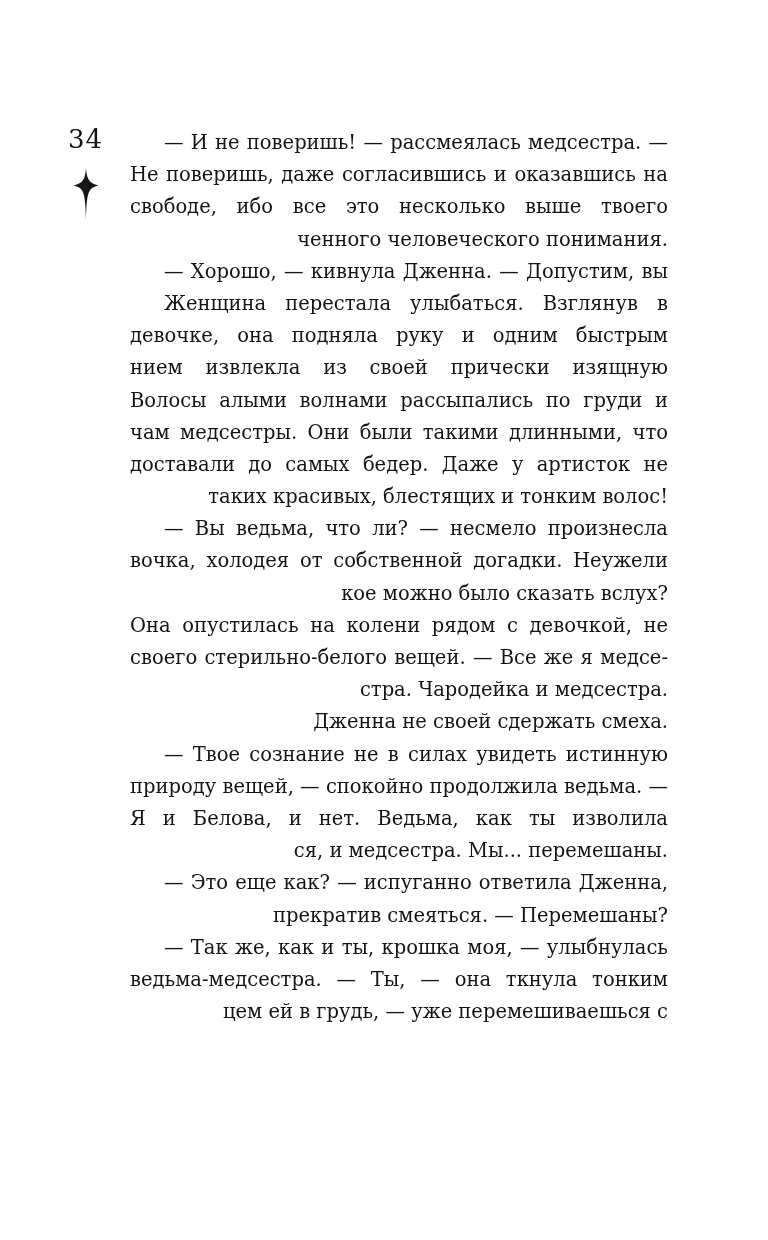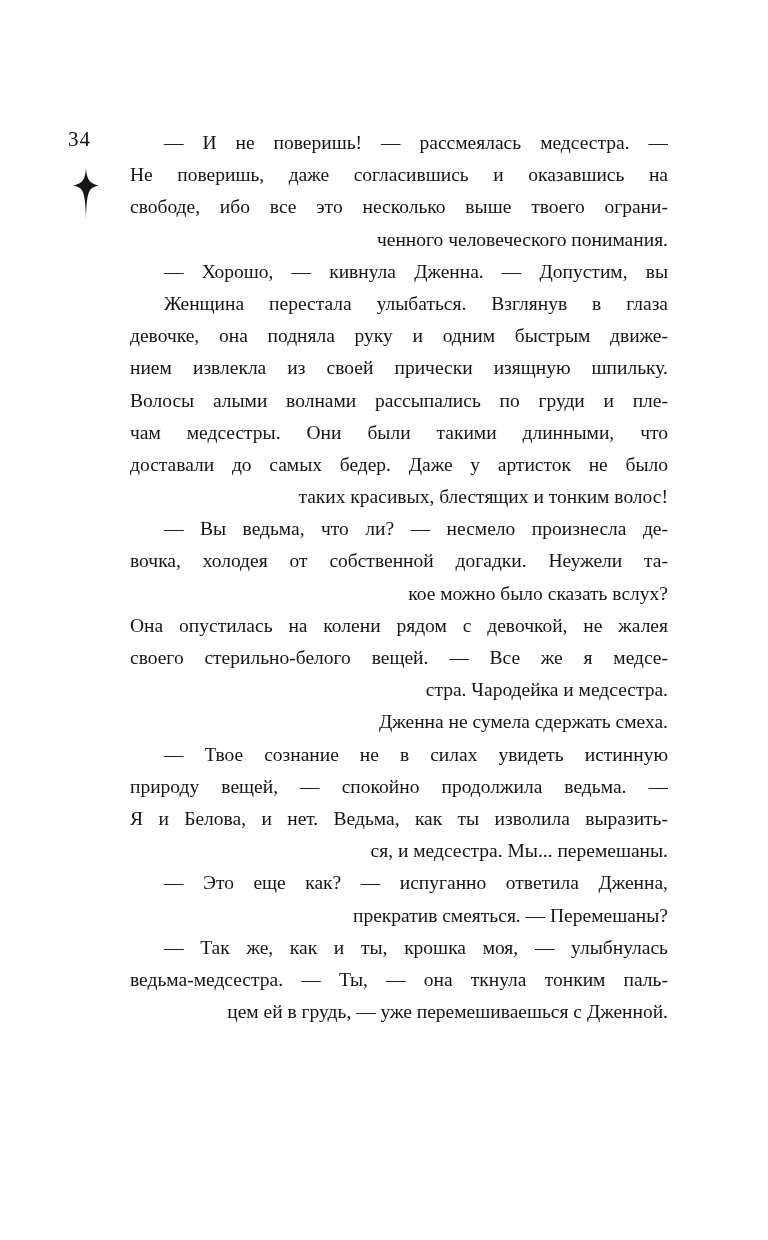--- a/index.html
+++ b/index.html
@@ -17,24 +17,23 @@
   }
   .book-page {
     position: absolute;
     inset: 0;
     background: #ffffff;
   }
   .page-number {
     position: absolute;
     left: 68px;
     top: 124px;
-    font-size: 21px;
+    font-size: 26px;
     line-height: 30px;
     letter-spacing: 1px;
-    font-family: Liberation Serif, serif;
   }
   .sparkle {
     position: absolute;
     left: 72px;
     top: 168px;
     width: 28px;
     height: 52px;
   }
   .text-block {
     position: absolute;
@@ -42,21 +41,20 @@
     top: 127px;
     width: 538px;
     font-size: 19.5px;
   }
   .line {
     height: 32.2px;
     line-height: 32.2px;
     overflow: hidden;
     text-align: justify;
     white-space: normal;
-    font-family: Liberation Serif, serif;
   }
   
   .line::after {
     content: "";
     display: inline-block;
     width: 100%;
     height: 0;
   }
   .line.last {
     text-align: right;
@@ -106,21 +104,21 @@
         <div class="line indent">— Вы ведьма, что ли? — несмело произнесла де-</div>
         <div class="line">вочка, холодея от собственной догадки. Неужели та-</div>
         <div class="line last">кое можно было сказать вслух?</div>
       </div>
       <div class="paragraph">
         <div class="line">Она опустилась на колени рядом с девочкой, не жалея</div>
         <div class="line">своего стерильно-белого вещей. — Все же я медсе-</div>
         <div class="line last">стра. Чародейка и медсестра.</div>
       </div>
       <div class="paragraph">
-        <div class="line indent last">Дженна не сумела сдержать смеха.</div>
+        <div class="line indent last">Дженна не своей сдержать смеха.</div>
       </div>
       <div class="paragraph">
         <div class="line indent">— Твое сознание не в силах увидеть истинную</div>
         <div class="line">природу вещей, — спокойно продолжила ведьма. —</div>
         <div class="line">Я и Белова, и нет. Ведьма, как ты изволила выразить-</div>
         <div class="line last">ся, и медсестра. Мы... перемешаны.</div>
       </div>
       <div class="paragraph">
         <div class="line indent">— Это еще как? — испуганно ответила Дженна,</div>
         <div class="line last">прекратив смеяться. — Перемешаны?</div>

